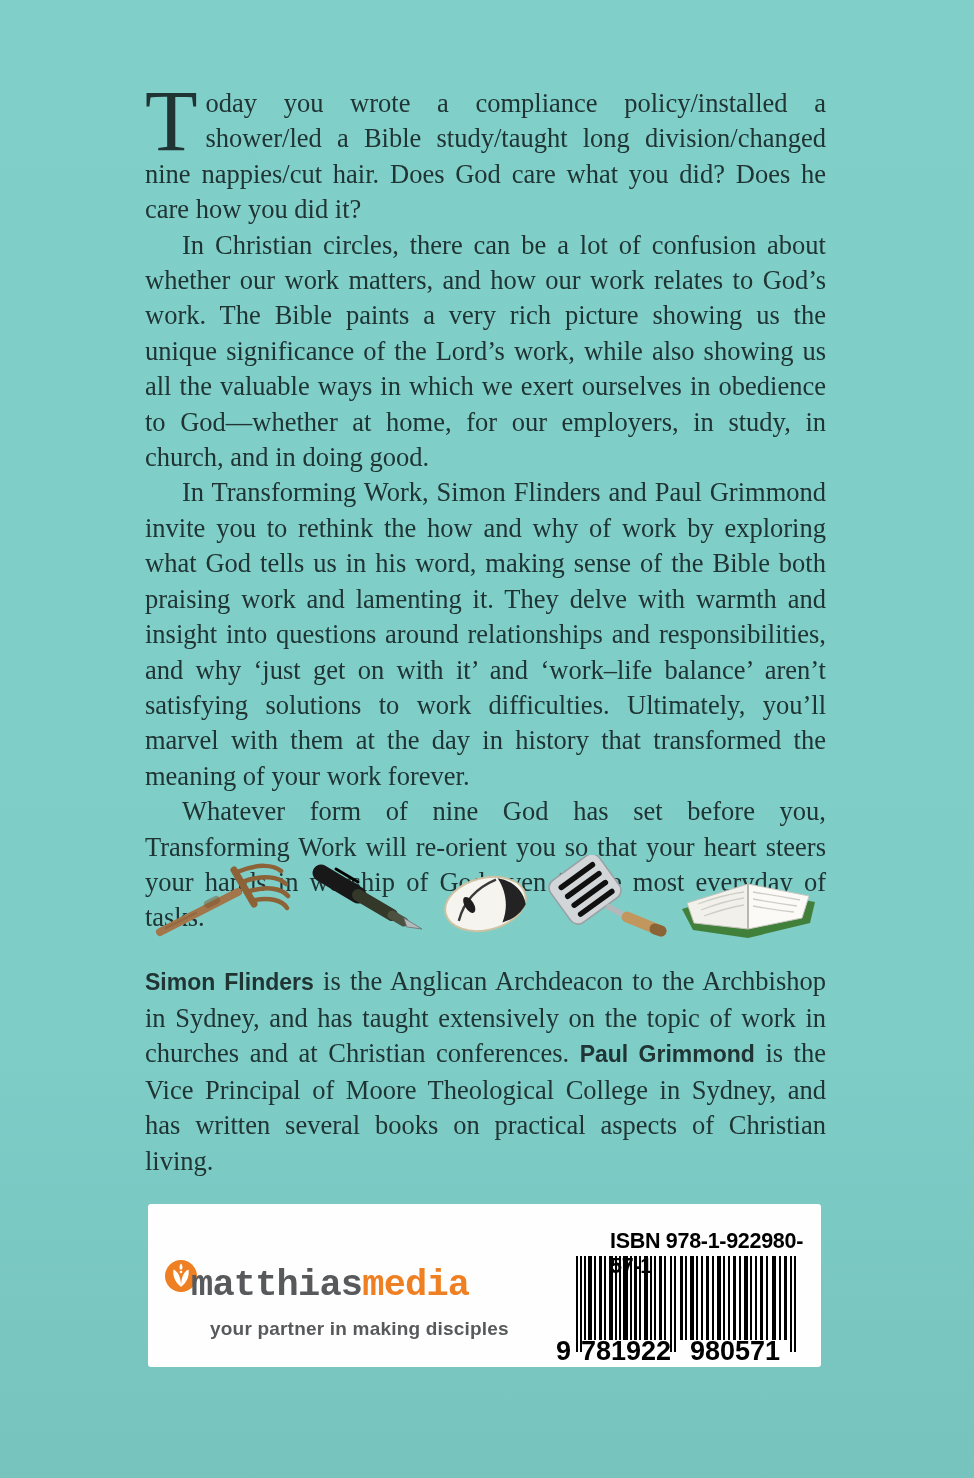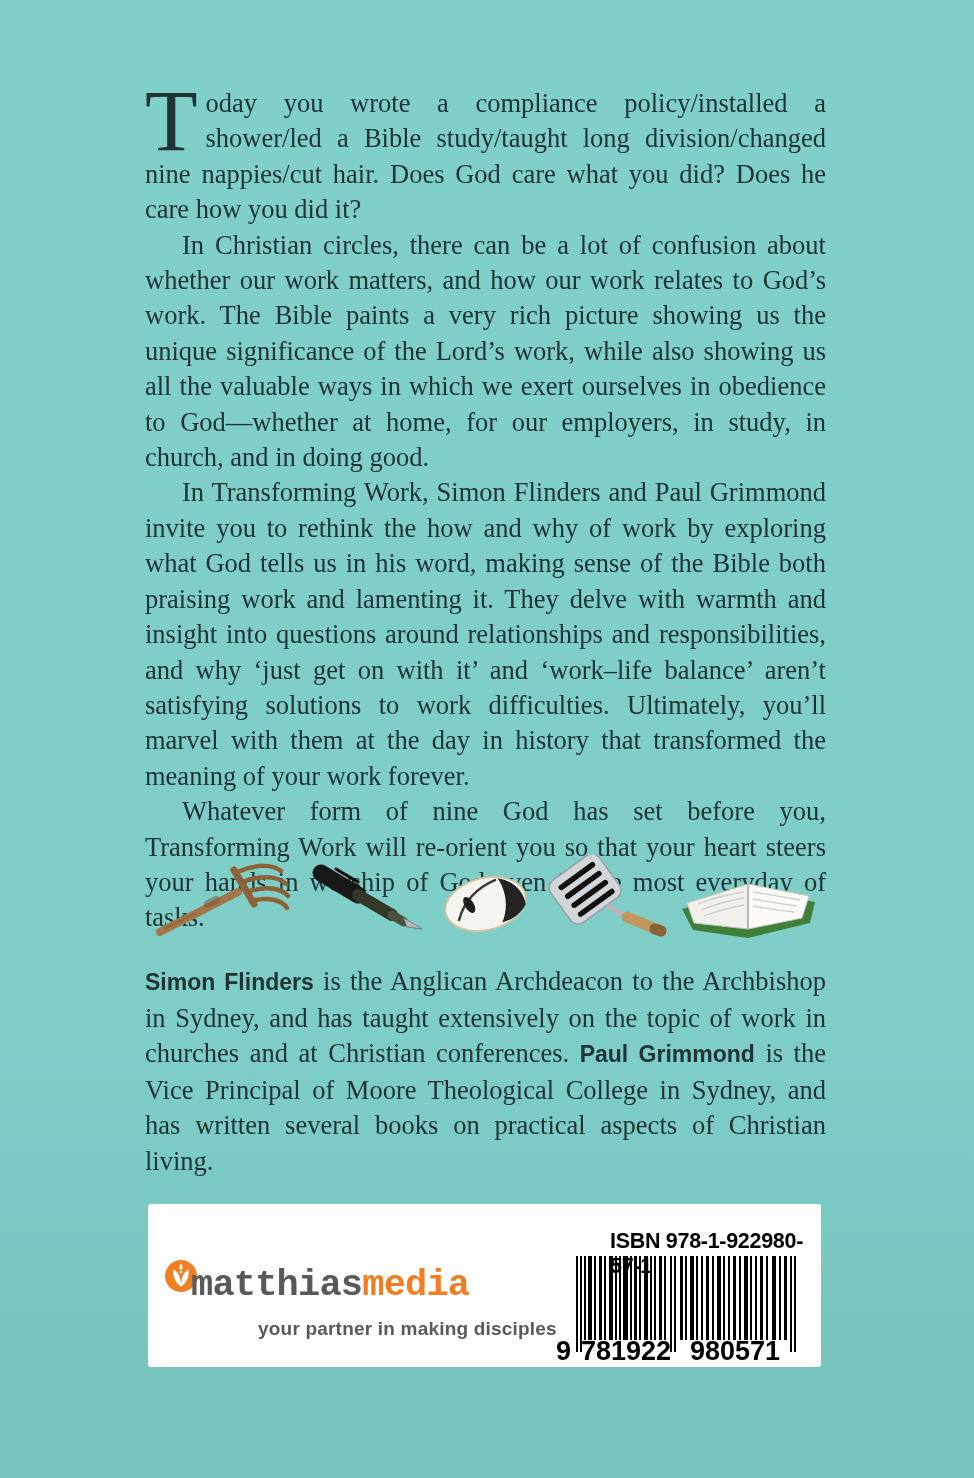--- a/index.html
+++ b/index.html
@@ -54,21 +54,20 @@
     font-family:Liberation Mono, monospace;
     font-weight:bold; font-size:37px; letter-spacing:-0.8px;
     color:#58595B;
   }
   .wordmark .orange { color:#EF7F23; }
   .tagline {
     position:absolute; left:62px; top:114px;
     font-family:"Liberation Sans", sans-serif;
     font-weight:bold; font-size:19px; letter-spacing:0.2px;
     color:#58595B;
-    margin-left:48px;
   }
   .isbn-label {
     position:absolute; left:418px; top:25px;
     font-family:"Liberation Sans", sans-serif;
     font-weight:bold; font-size:21.5px; letter-spacing:-0.3px;
     color:#000;
     margin-left:44px;
   }
   .barcode { position:absolute; left:406px; top:52px; }
 </style>

